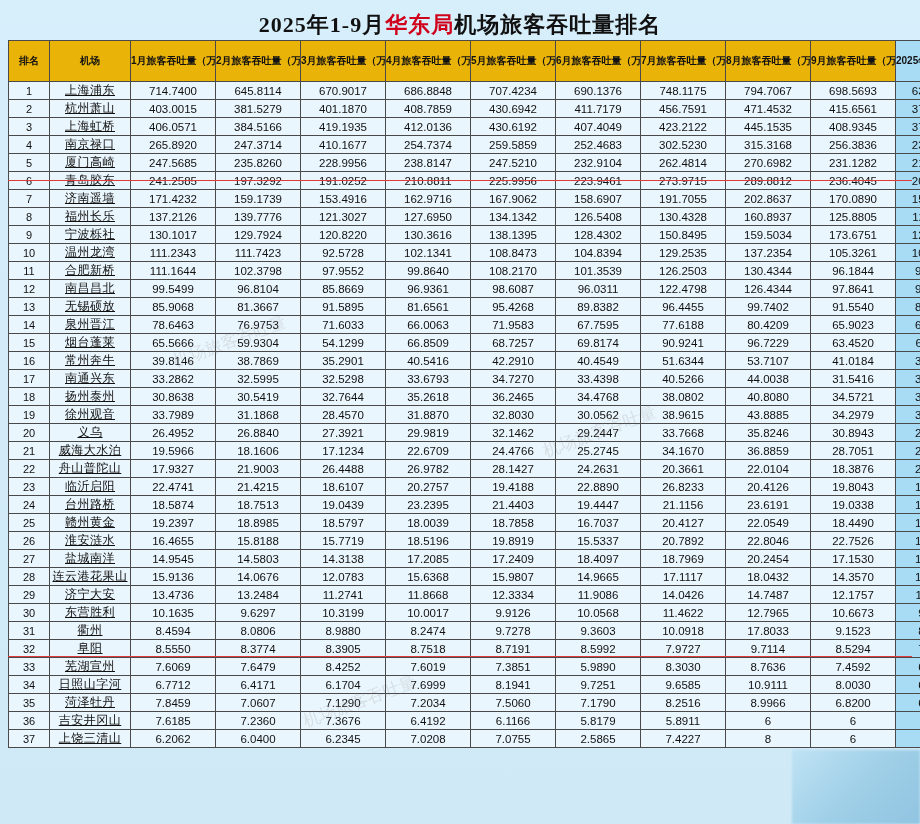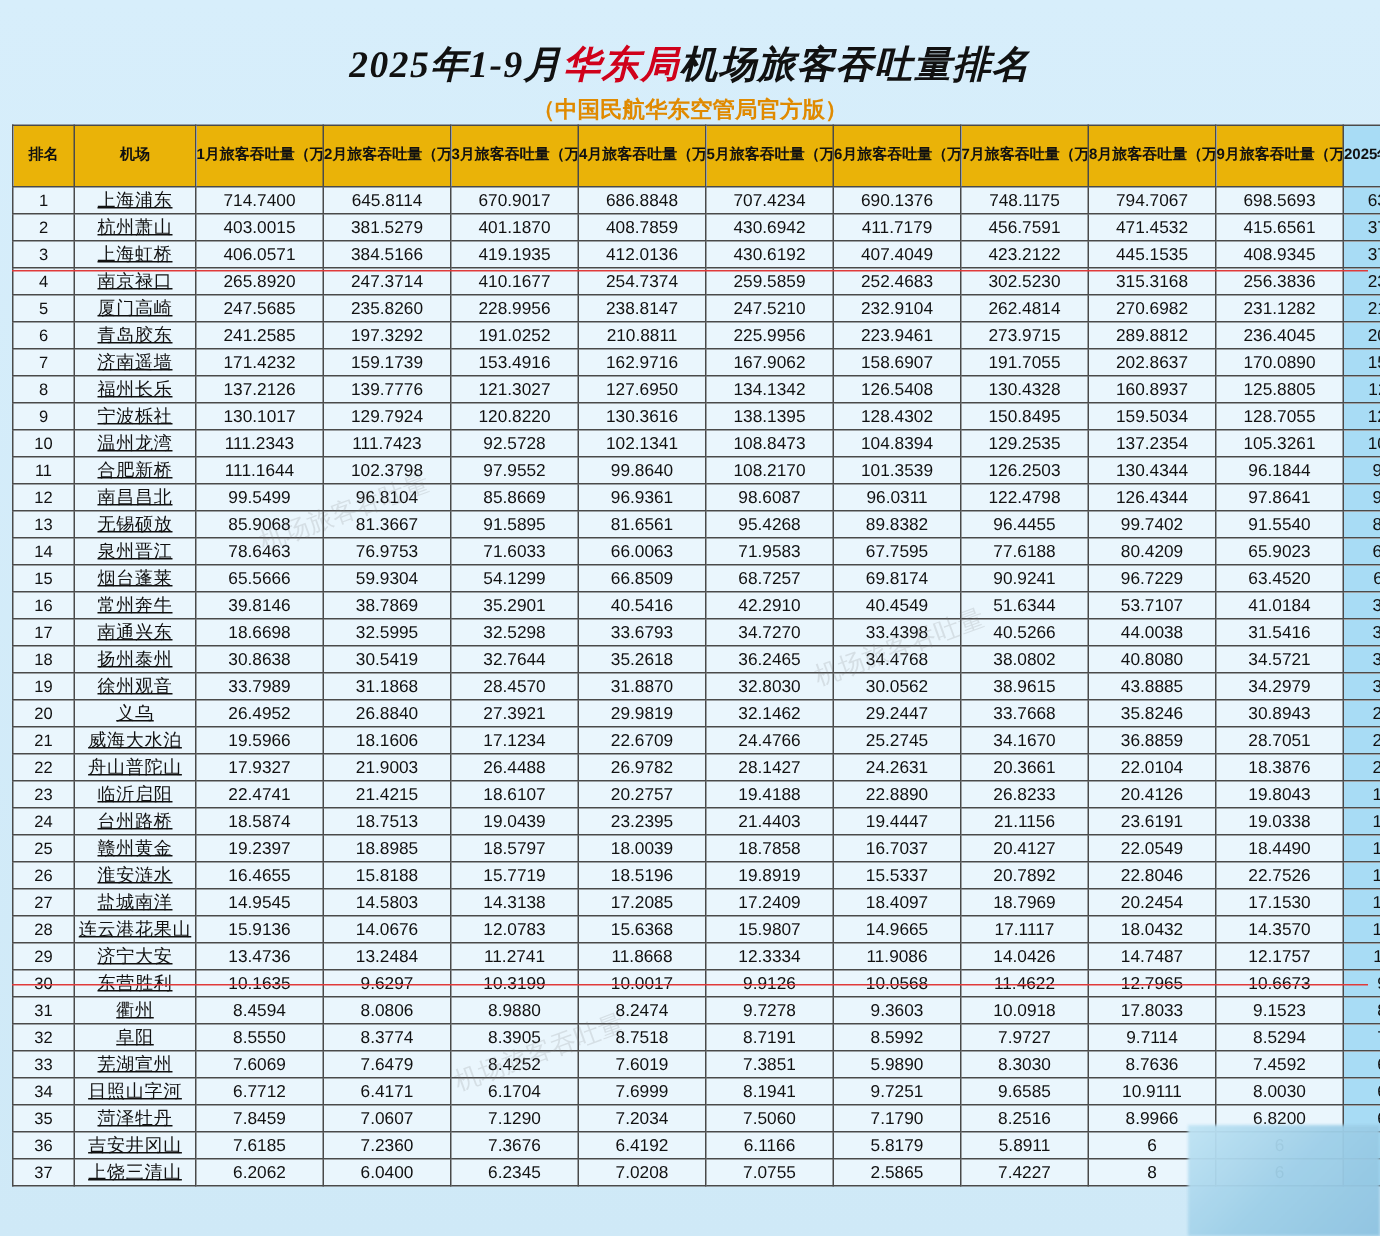--- a/index.html
+++ b/index.html
@@ -14,26 +14,25 @@
     width:920px;height:824px;
     background:linear-gradient(180deg,#d7eefb 0%,#cfe9f7 100%);
     box-sizing:border-box;
     padding:6px 8px 0 8px;
     position:relative;
   }
   .title{
     text-align:center;
     font-family:"Liberation Serif","DejaVu Serif",serif;
     font-weight:bold;
-    font-size:25px;
+    font-size:22px;
     color:#111;
     letter-spacing:1px;
-    margin-top:20px;
+    margin-top:4px;
     white-space:nowrap;
-    font-style:italic;
   }
   .title .hl{color:#d0021b;}
   .subtitle{
     text-align:center;
     font-family:"Liberation Serif","DejaVu Serif",serif;
     font-weight:bold;
     font-size:15px;
     color:#e08a00;
     margin-top:5px;
   }
@@ -109,21 +108,20 @@
   }
 </style>
 </head>
 <body>
 
 <div class="page">
 
   <div class="title">
     <span>2025年1-9月</span><span class="hl">华东局</span><span>机场旅客吞吐量排名</span>
   </div>
-  <div class="subtitle">（中国民航华东空管局官方版）</div>
 
   <table>
     <thead>
       <tr>
         <th class="rank">排名</th>
         <th class="name">机场</th>
         <th class="num">1月旅客吞吐量（万人次）</th>
         <th class="num">2月旅客吞吐量（万人次）</th>
         <th class="num">3月旅客吞吐量（万人次）</th>
         <th class="num">4月旅客吞吐量（万人次）</th>
@@ -252,21 +250,21 @@
           <td class="rank">9</td>
           <td class="name">宁波栎社</td>
           <td class="num">130.1017</td>
           <td class="num">129.7924</td>
           <td class="num">120.8220</td>
           <td class="num">130.3616</td>
           <td class="num">138.1395</td>
           <td class="num">128.4302</td>
           <td class="num">150.8495</td>
           <td class="num">159.5034</td>
-          <td class="num">128.7055</td>
+          <td class="num">173.6751</td>
           <td class="total">1216.7058</td>
         </tr>
         <tr>
           <td class="rank">10</td>
           <td class="name">温州龙湾</td>
           <td class="num">111.2343</td>
           <td class="num">111.7423</td>
           <td class="num">92.5728</td>
           <td class="num">102.1341</td>
           <td class="num">108.8473</td>
@@ -356,21 +354,21 @@
           <td class="num">42.2910</td>
           <td class="num">40.4549</td>
           <td class="num">51.6344</td>
           <td class="num">53.7107</td>
           <td class="num">41.0184</td>
           <td class="total">383.5426</td>
         </tr>
         <tr>
           <td class="rank">17</td>
           <td class="name">南通兴东</td>
-          <td class="num">18.6698</td>
+          <td class="num">33.2862</td>
           <td class="num">32.5995</td>
           <td class="num">32.5298</td>
           <td class="num">33.6793</td>
           <td class="num">34.7270</td>
           <td class="num">33.4398</td>
           <td class="num">40.5266</td>
           <td class="num">44.0038</td>
           <td class="num">31.5416</td>
           <td class="total">316.7438</td>
         </tr>

